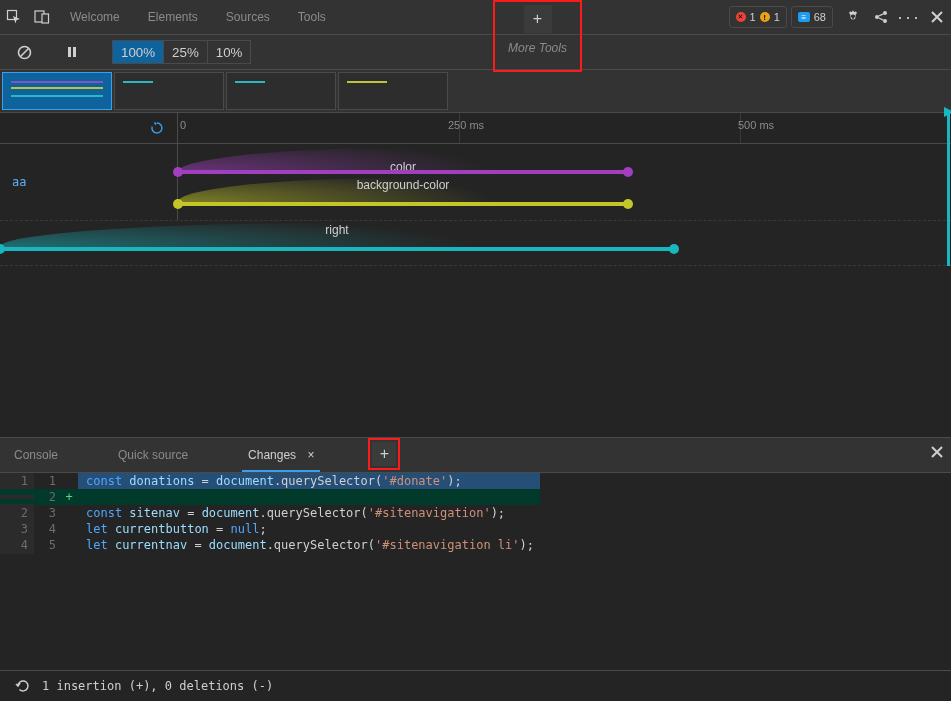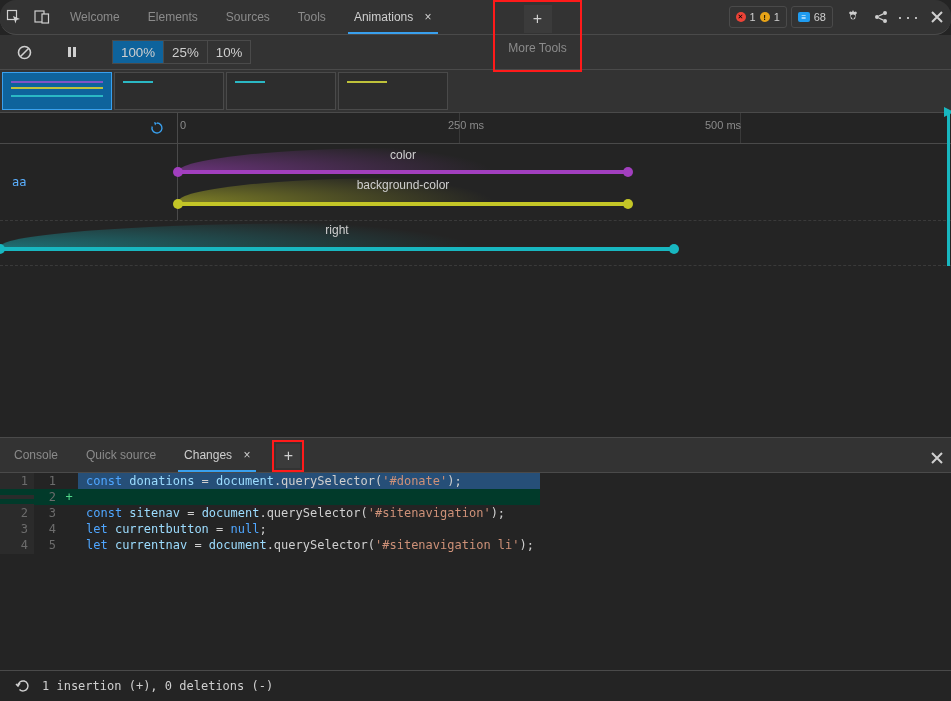--- a/index.html
+++ b/index.html
@@ -30,21 +30,20 @@
     overflow:hidden;
     position:relative;
   }
   
   .top-tabs{
     display:flex;align-items:center;
     height:34px;
     border-bottom:1px solid var(--line);
     background:var(--bg2);
     position:relative;
-    border-radius:16px;
   }
   .icon-btn{
     width:28px;height:28px;
     display:flex;align-items:center;justify-content:center;
     color:var(--text);cursor:pointer;
   }
   .tab{
     padding:0 14px;height:34px;line-height:34px;
     color:var(--text-dim);position:relative;cursor:pointer;white-space:nowrap;
   }
@@ -69,21 +68,21 @@
     width:28px;height:28px;background:var(--bg3);
     display:flex;align-items:center;justify-content:center;color:var(--text);
     border:none;cursor:pointer;font-size:16px;
   }
   .red-box{border:2px solid #ff1a1a;}
   .more-tools-wrap{
     position:relative;width:85px;height:68px;
     display:flex;flex-direction:column;align-items:center;
     pointer-events:none;
   }
-  .older-tools{color:var(--text-dim);font-size:12px;margin-top:8px;}
+  .older-tools{color:var(--text-dim);font-size:12px;margin-top:8px;font-style:italic;}
   
   .controls{
     display:flex;align-items:center;height:34px;gap:20px;
     padding-left:10px;background:var(--bg2);border-bottom:1px solid var(--line);
   }
   .speed-group{display:flex;border:1px solid var(--line);height:22px;margin-left:6px;}
   .speed-group button{
     background:transparent;border:none;border-right:1px solid var(--line);
     color:var(--text);padding:0 8px;font:11px inherit;cursor:pointer;
   }
@@ -120,22 +119,23 @@
   .gradient-arc{position:absolute;border-radius:50% 50% 0 0/100% 100% 0 0;}
   
   .play-marker{position:absolute;top:0;bottom:0;width:3px;background:var(--teal);}
   
   .drawer{
     position:absolute;left:0;right:0;bottom:0;height:263px;
     display:flex;flex-direction:column;border-top:1px solid var(--line);
     background:var(--bg);
   }
   .drawer-tabs{
-    display:flex;align-items:flex-end;height:34px;background:var(--bg2);
+    display:flex;align-items:flex-start;height:34px;background:var(--bg2);
     border-bottom:1px solid var(--line);
+    gap:32px;
   }
   .drawer-body{flex:1;display:flex;overflow:hidden;}
   .file-tree{
     width:200px;background:var(--bg);border-right:1px solid var(--line);
   }
   .file-item{
     display:flex;align-items:center;height:22px;padding-left:18px;gap:8px;
     background:var(--bg3);color:var(--text);
   }
   .file-ico{width:14px;height:14px;display:inline-block;}
@@ -174,24 +174,20 @@
   <div class="icon-btn">
     <svg width="16" height="16" viewBox="0 0 16 16">
       <rect x="1" y="2" width="9" height="11" fill="none" stroke="#cfcfcf" stroke-width="1.2"></rect>
       <rect x="8" y="5" width="6.5" height="9" fill="#333" stroke="#cfcfcf" stroke-width="1.2"></rect>
     </svg>
   </div>
   <div class="tab">Welcome</div>
   <div class="tab">Elements</div>
   <div class="tab">Sources</div>
   <div class="tab">Tools</div>
-  <div class="tab active">
-    <span>Animations</span>
-    <span class="x">×</span>
-  </div>
 
   <div class="more-tools-wrap red-box" style="position:absolute;left:493px;top:0;">
     <button class="plus-btn" style="margin-top:3px;pointer-events:auto;">+</button>
     <div class="older-tools">More Tools</div>
   </div>
 
   <div class="flex-spacer"></div>
 
   <div class="badges">
     <div class="badge">
@@ -269,31 +265,31 @@
     <svg width="16" height="16" viewBox="0 0 16 16">
       <path d="M8 3 a5 5 0 1 1 -4.8 3.5" fill="none" stroke="#39a0ee" stroke-width="1.4"></path>
       <path d="M5 2 L8 3 L6 5.5 Z" fill="#39a0ee"></path>
     </svg>
   </div>
   <div class="ruler">
     <span class="ruler-label" style="left:2px;">0</span>
     <span class="ruler-tick" style="left:281px;"></span>
     <span class="ruler-label" style="left:270px;">250 ms</span>
     <span class="ruler-tick" style="left:562px;"></span>
-    <span class="ruler-label" style="left:527px;">500 ms</span>
+    <span class="ruler-label" style="left:560px;">500 ms</span>
   </div>
 </div>
 
 <div class="tl-row" style="height:76px;">
   <div class="row-label">aa</div>
   <div class="row-track">
 
     <div class="gradient-arc" style="left:0px;top:4px;width:450px;height:24px;
       background:radial-gradient(ellipse 100% 200% at 0% 100%, rgba(162,63,191,0.55), rgba(162,63,191,0) 70%);"></div>
-    <span class="seg-txt" style="left:225px;top:4px;">color</span>
+    <span class="seg-txt" style="left:225px;top:16px;">color</span>
     <span class="seg-line" style="left:0px;top:26px;width:450px;background:var(--magenta);"></span>
     <span class="seg-knob" style="left:0px;top:28px;background:var(--magenta);"></span>
     <span class="seg-knob" style="left:450px;top:28px;background:var(--magenta);"></span>
 
     <div class="gradient-arc" style="left:0px;top:34px;width:450px;height:24px;
       background:radial-gradient(ellipse 100% 200% at 0% 100%, rgba(196,198,39,0.55), rgba(196,198,39,0) 70%);"></div>
     <span class="seg-txt" style="left:225px;top:34px;">background-color</span>
     <span class="seg-line" style="left:0px;top:58px;width:450px;background:var(--olive);"></span>
     <span class="seg-knob" style="left:0px;top:60px;background:var(--olive);"></span>
     <span class="seg-knob" style="left:450px;top:60px;background:var(--olive);"></span>

